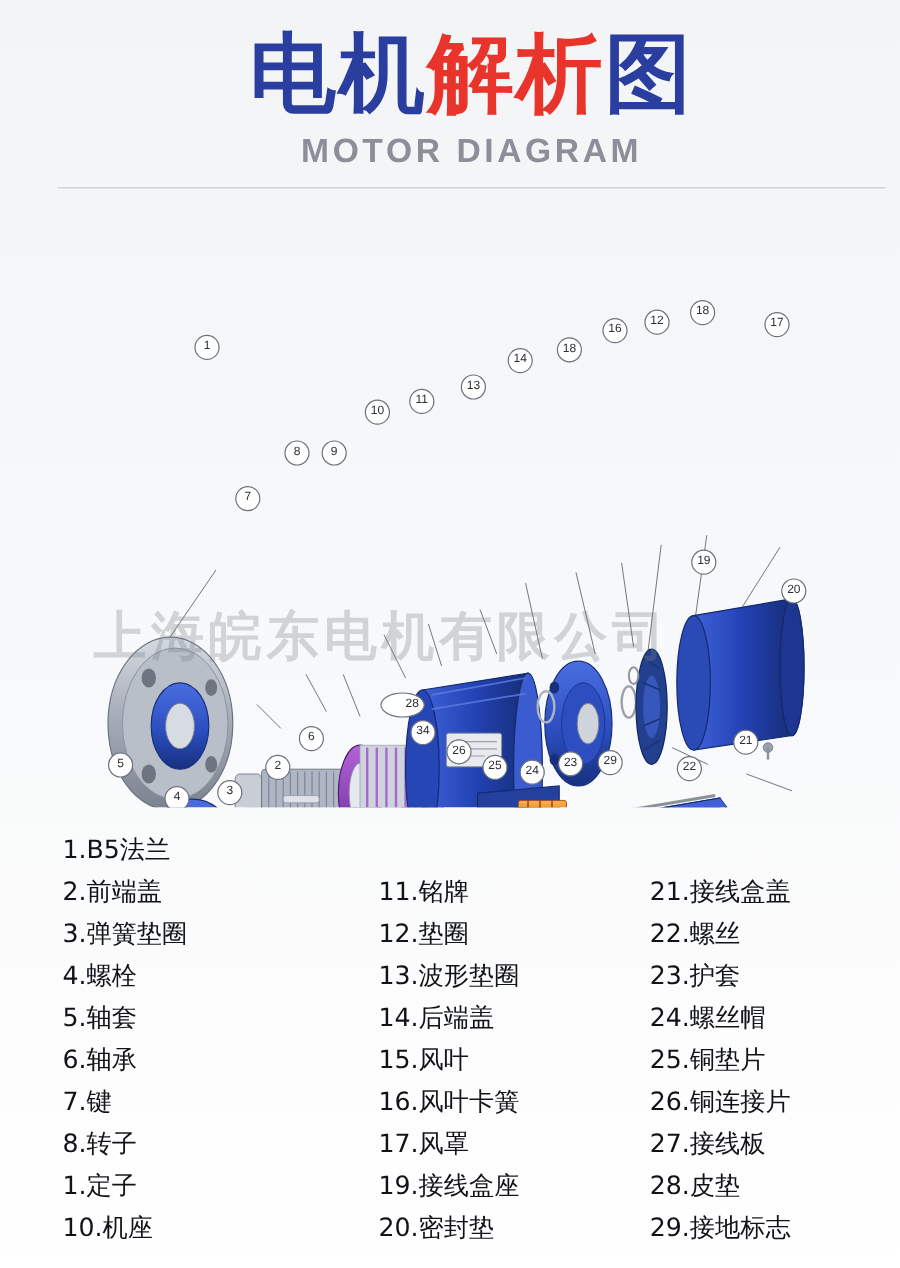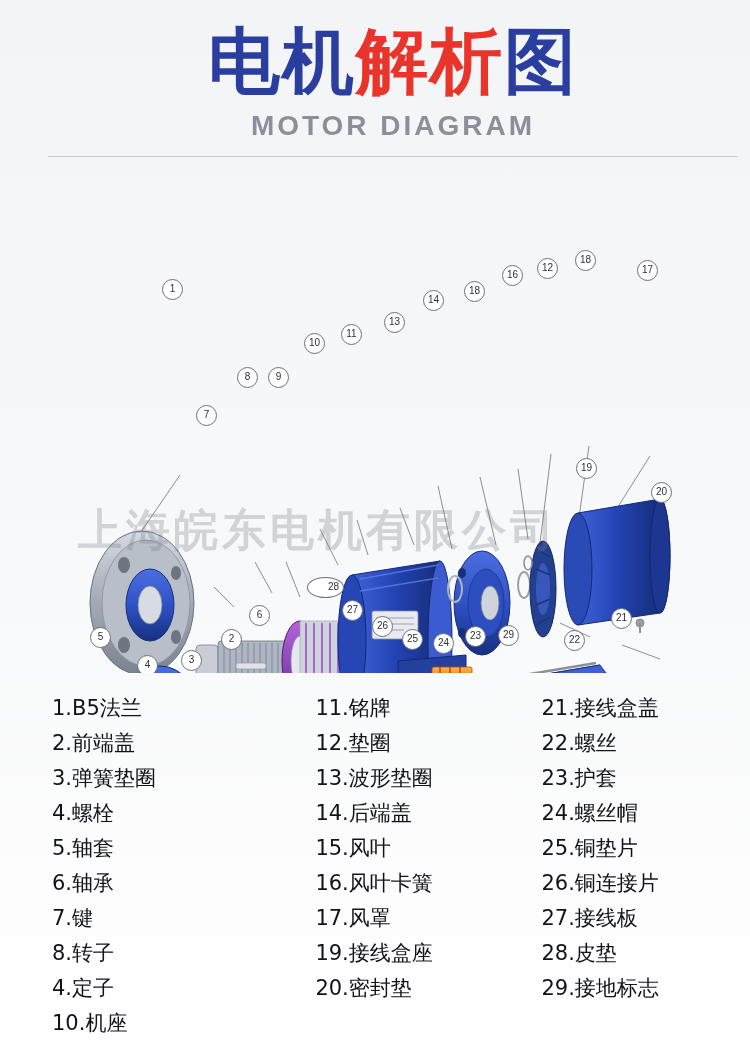--- a/index.html
+++ b/index.html
@@ -92,20 +92,21 @@
     text-align: center;
     font-family: "Liberation Sans", sans-serif;
   }
 
   
   .parts {
     position: relative;
     padding: 18px 12px 10px 0;
     display: flex;
     justify-content: flex-start;
+    align-items: flex-end;
   }
   .parts-col {
     font-family: "DejaVu Sans", sans-serif;
     font-size: 21px;
     color: #111318;
     line-height: 35px;
   }
   .parts-col-1 { width: 268px; padding-left: 52px; }
   .parts-col-2 { width: 230px; }
   .parts-col-3 { width: 200px; }
@@ -378,37 +379,37 @@
         <div class="callout" style="left: 637px; top: 67px;">17</div>
         <div class="callout" style="left: 575px; top: 57px;">18</div>
         <div class="callout" style="left: 576px; top: 265px;">19</div>
         <div class="callout" style="left: 651px; top: 289px;">20</div>
         <div class="callout" style="left: 611px; top: 415px;">21</div>
         <div class="callout" style="left: 564px; top: 437px;">22</div>
         <div class="callout" style="left: 465px; top: 433px; text-align: center;">23</div>
         <div class="callout" style="left: 433px; top: 440px;">24</div>
         <div class="callout" style="left: 402px; top: 436px;">25</div>
         <div class="callout" style="left: 372px; top: 423px;">26</div>
-        <div class="callout" style="left: 342px; top: 407px;">27</div>
-        <div class="callout" style="left: 307px; top: 384px; padding-left: 16px;">28</div>
+        <div class="callout" style="left: 342px; top: 407px;">34</div>
+        <div class="callout" style="left: 317px; top: 384px; padding-left: 16px;">28</div>
         <div class="callout" style="left: 498px; top: 432px;">29</div>
       </div>
   </div>
 
   <div class="parts">
     <div class="parts-col parts-col-1">
       <div class="part-item">1.B5法兰</div>
       <div class="part-item">2.前端盖</div>
       <div class="part-item">3.弹簧垫圈</div>
       <div class="part-item">4.螺栓</div>
       <div class="part-item">5.轴套</div>
       <div class="part-item">6.轴承</div>
       <div class="part-item">7.键</div>
       <div class="part-item">8.转子</div>
-      <div class="part-item">4.定子</div>
+      <div class="part-item">1.定子</div>
       <div class="part-item">10.机座</div>
     </div>
     <div class="parts-col parts-col-2">
       <div class="part-item">11.铭牌</div>
       <div class="part-item">12.垫圈</div>
       <div class="part-item">13.波形垫圈</div>
       <div class="part-item">14.后端盖</div>
       <div class="part-item">15.风叶</div>
       <div class="part-item">16.风叶卡簧</div>
       <div class="part-item">17.风罩</div>

